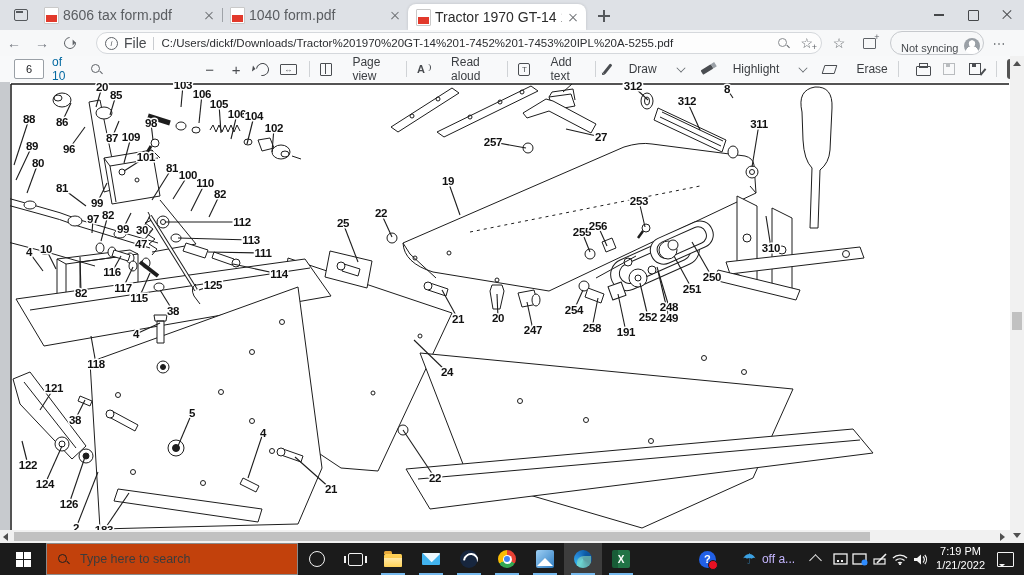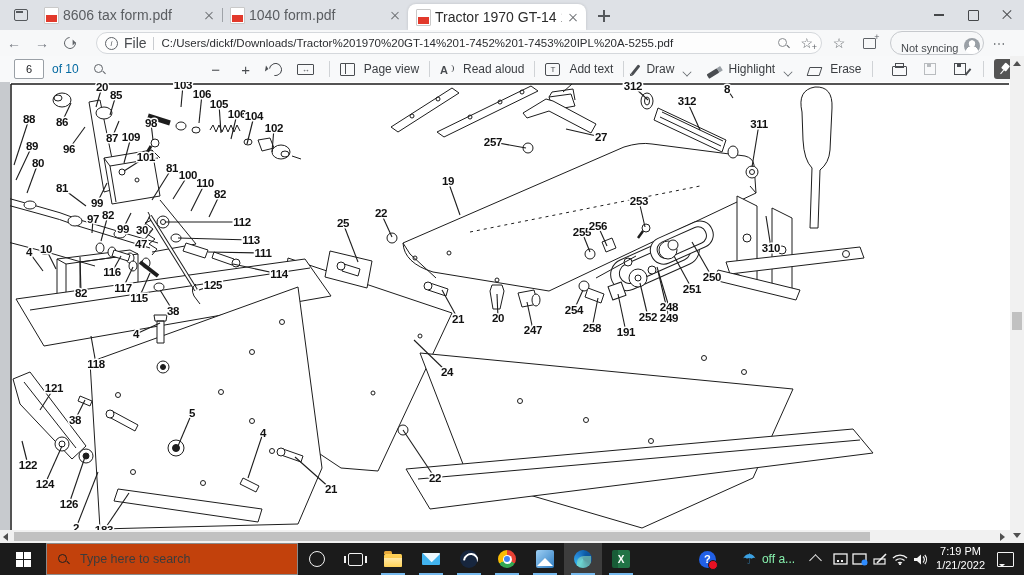--- a/index.html
+++ b/index.html
@@ -58,21 +58,21 @@
   .profile{height:22px;border:1px solid #c6c9cd;border-radius:12px;display:flex;align-items:flex-end;padding:0 3px 0 10px;margin-left:8px}
   .profile-label{font-size:11px;color:#474a4e;margin-right:6px;white-space:nowrap}
   .avatar{width:16px;height:16px;border-radius:50%;background:radial-gradient(circle at 50% 35%,#fff 0 3px,transparent 3.6px),radial-gradient(circle at 50% 90%,#fff 0 6px,transparent 6.6px),#9aa0a6}
   .dots{font-size:13px;color:#5f6368;letter-spacing:1px;margin-left:8px}
 
   
   .pdfbar{left:0;top:56px;width:1024px;height:26px;background:#f8f9fa;border-bottom:1px solid #d9dbdd;display:flex;align-items:center;font-size:12px;color:#3b3e42}
   .pagebox{width:28px;height:18px;margin-left:14px;border:1px solid #9aa0a6;border-radius:2px;background:#fff;text-align:center;font-size:11px;color:#202124;font-family:"Liberation Sans",sans-serif;padding:0}
   .ofpages{margin-left:8px;color:#0369a1}
   .tb-sep{width:1px;height:16px;background:#d0d3d6;margin:0 10px}
-  .tbtn{display:flex;align-items:flex-end;gap:9px;color:#3b3e42}
+  .tbtn{display:flex;align-items:center;gap:20px;color:#3b3e42}
   .glyphbtn{font-size:15px;color:#4a4d51;width:22px;text-align:center}
   .rot-g{width:11px;height:11px;border:1.5px solid #4a4d51;border-radius:50%;border-left-color:transparent;position:relative;transform:rotate(-35deg)}
   .rot-g::after{content:"";position:absolute;left:-3px;top:-2px;border:3px solid transparent;border-top-color:#4a4d51;transform:rotate(-45deg)}
   .fit-g{width:15px;height:9px;border:1.3px solid #4a4d51;border-radius:1px;display:flex;align-items:center;justify-content:center;font-size:8px;color:#4a4d51}
   .pv-g{width:13px;height:11px;border:1.3px solid #4a4d51;border-radius:1px;position:relative}
   .pv-g::before{content:"";position:absolute;left:4px;top:-1px;width:1.3px;height:11px;background:#4a4d51}
   .ra-g{font-size:11px;font-weight:bold;color:#4a4d51;position:relative;padding-right:6px}
   .ra-g::after{content:"";position:absolute;right:0;top:1px;width:4px;height:7px;border-right:1.3px solid #4a4d51;border-radius:0 4px 4px 0}
   .at-g{width:13px;height:11px;border:1.3px solid #4a4d51;border-radius:2px;font-size:8px;display:flex;align-items:center;justify-content:center;color:#4a4d51}
   .pen-g{width:3px;height:12px;background:#4a4d51;border-radius:1px;transform:rotate(38deg);position:relative}
@@ -143,21 +143,21 @@
   .photos-g{width:18px;height:18px;border-radius:2px;background:linear-gradient(135deg,#9ed0f5,#2f7cc0);position:relative;overflow:hidden}
   .photos-g::before{content:"";position:absolute;left:1px;bottom:2px;border-left:8px solid transparent;border-right:8px solid transparent;border-bottom:8px solid #fff}
   .edge-g{width:18px;height:18px;border-radius:50%;background:conic-gradient(from 210deg,#35c1f1,#2586d6,#0c59a4,#114a8b,#35c1f1);position:relative;overflow:hidden}
   .edge-g::before{content:"";position:absolute;left:3px;top:6px;width:14px;height:12px;background:#9be5b8;border-radius:50% 0 0 0;opacity:.55}
   .excel-g{width:18px;height:18px;border-radius:2px;background:linear-gradient(90deg,#185c37 0 6px,#217346 6px);display:flex;align-items:center;justify-content:center;color:#fff;font-weight:bold;font-size:10px}
   .tray{display:flex;align-items:center;margin-left:auto}
   .help-g{width:17px;height:17px;border-radius:50%;background:#2160e6;color:#fff;font-size:11px;font-weight:bold;display:flex;align-items:center;justify-content:center;position:relative}
   .help-g::after{content:"";position:absolute;right:-2px;bottom:-2px;width:8px;height:8px;background:#e81123;border:1.5px solid #1b1b1b;border-radius:50%}
   .weather{display:flex;align-items:center;gap:6px;margin:0 10px 0 16px}
   .umbrella{font-size:15px;color:#3ba1e3}
-  .weather-txt{color:#86efac;font-size:12px;white-space:nowrap}
+  .weather-txt{color:#c4b5fd;font-size:12px;white-space:nowrap}
   .chev-up{width:8px;height:8px;border-left:1.5px solid #e8e8e8;border-top:1.5px solid #e8e8e8;transform:rotate(45deg);margin:3px 10px 0 6px}
   .tray-ic{width:20px;height:32px;display:flex;align-items:center;justify-content:center}
   .clock{color:#fff;font-size:11px;text-align:center;line-height:1.25;margin:0 8px 0 6px;white-space:nowrap}
   .action-g{width:15px;height:13px;border:1.4px solid #f2f2f2;border-radius:1px;position:relative;margin:0 10px 0 4px}
   .action-g::after{content:"";position:absolute;left:1px;bottom:-4px;border:3px solid transparent;border-top-color:#f2f2f2}
 </style>
 </head>
 <body>
 
 <div class="abs tabstrip">

